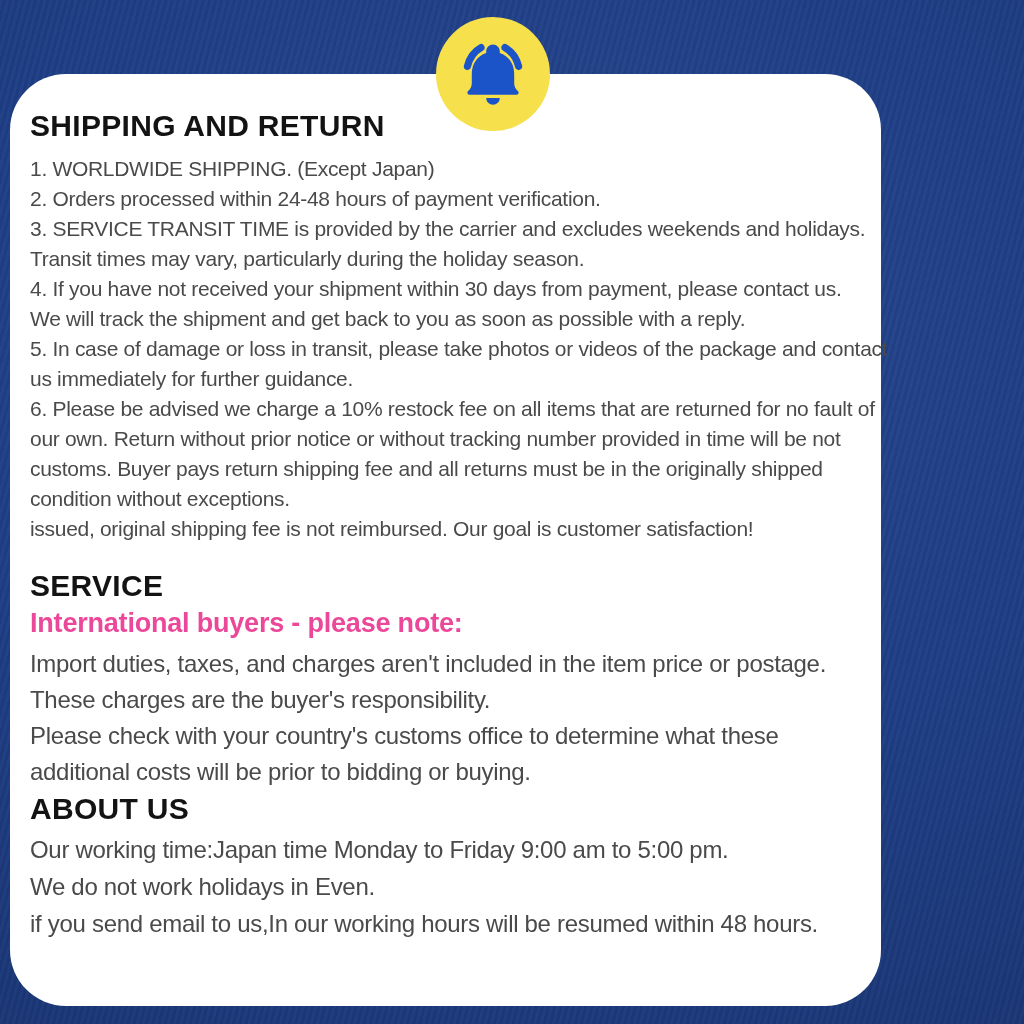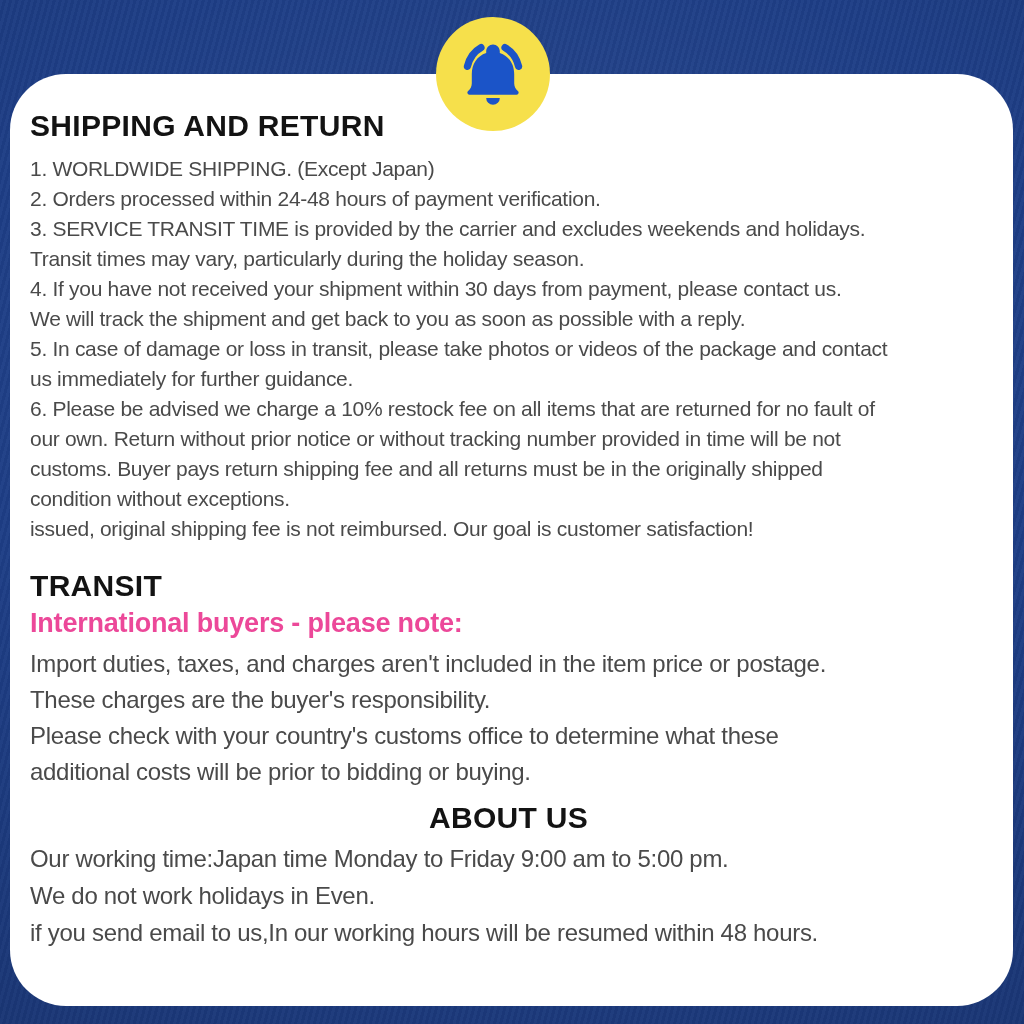--- a/index.html
+++ b/index.html
@@ -14,21 +14,21 @@
     font-family: "Liberation Sans", sans-serif;
     background:
       radial-gradient(120% 95% at 50% 35%, rgba(255,255,255,0.06) 0%, rgba(0,0,0,0) 45%, rgba(0,0,0,0.20) 100%),
       repeating-linear-gradient(105deg, rgba(255,255,255,0.025) 0 3px, rgba(0,0,0,0.03) 3px 6px),
       #1E3E86;
   }
   .card {
     position: absolute;
     left: 10px;
     top: 74px;
-    width: 1003px;
+    width: 871px;
     height: 932px;
     box-sizing: border-box;
     background: #FFFFFF;
     border-radius: 56px;
     padding: 20px 26px 0 20px;
     z-index: 1;
   }
   .badge {
     position: absolute;
     left: 436px;
@@ -46,21 +46,21 @@
   h1, h2, h3 {
     font-size: 30px;
     line-height: 36px;
     font-weight: 800;
     letter-spacing: 0.3px;
     color: #131313;
     margin: 0;
   }
   .h-shipping { margin: 14px 0 10px 0; }
   .h-payment  { margin: 24px 0 2px 0; }
-  .h-about    { margin: 10px 0 4px 0; text-align: center; }
+  .h-about    { margin: 1px 0 4px 0; }
   .body-line {
     color: #4A4A4A;
     letter-spacing: -0.3px;
     white-space: nowrap;
   }
   .shipping-lines { margin-top: 4px; }
   .shipping-lines .body-line {
     font-size: 21px;
     line-height: 30px;
   }
@@ -106,21 +106,21 @@
     <div class="body-line">We will track the shipment and get back to you as soon as possible with a reply.</div>
     <div class="body-line">5. In case of damage or loss in transit, please take photos or videos of the package and contact</div>
     <div class="body-line">us immediately for further guidance.</div>
     <div class="body-line">6. Please be advised we charge a 10% restock fee on all items that are returned for no fault of</div>
     <div class="body-line">our own. Return without prior notice or without tracking number provided in time will be not</div>
     <div class="body-line">customs. Buyer pays return shipping fee and all returns must be in the originally shipped</div>
     <div class="body-line">condition without exceptions.</div>
     <div class="body-line">issued, original shipping fee is not reimbursed. Our goal is customer satisfaction!</div>
   </div>
 
-  <h2 class="h-payment">TRANSIT</h2>
+  <h2 class="h-payment">SERVICE</h2>
   <div class="note-line">International buyers - please note:</div>
   <div class="payment-lines">
     <div class="body-line">Import duties, taxes, and charges aren't included in the item price or postage.</div>
     <div class="body-line">These charges are the buyer's responsibility.</div>
     <div class="body-line">Please check with your country's customs office to determine what these</div>
     <div class="body-line">additional costs will be prior to bidding or buying.</div>
   </div>
 
   <h3 class="h-about">ABOUT US</h3>
   <div class="about-lines">

